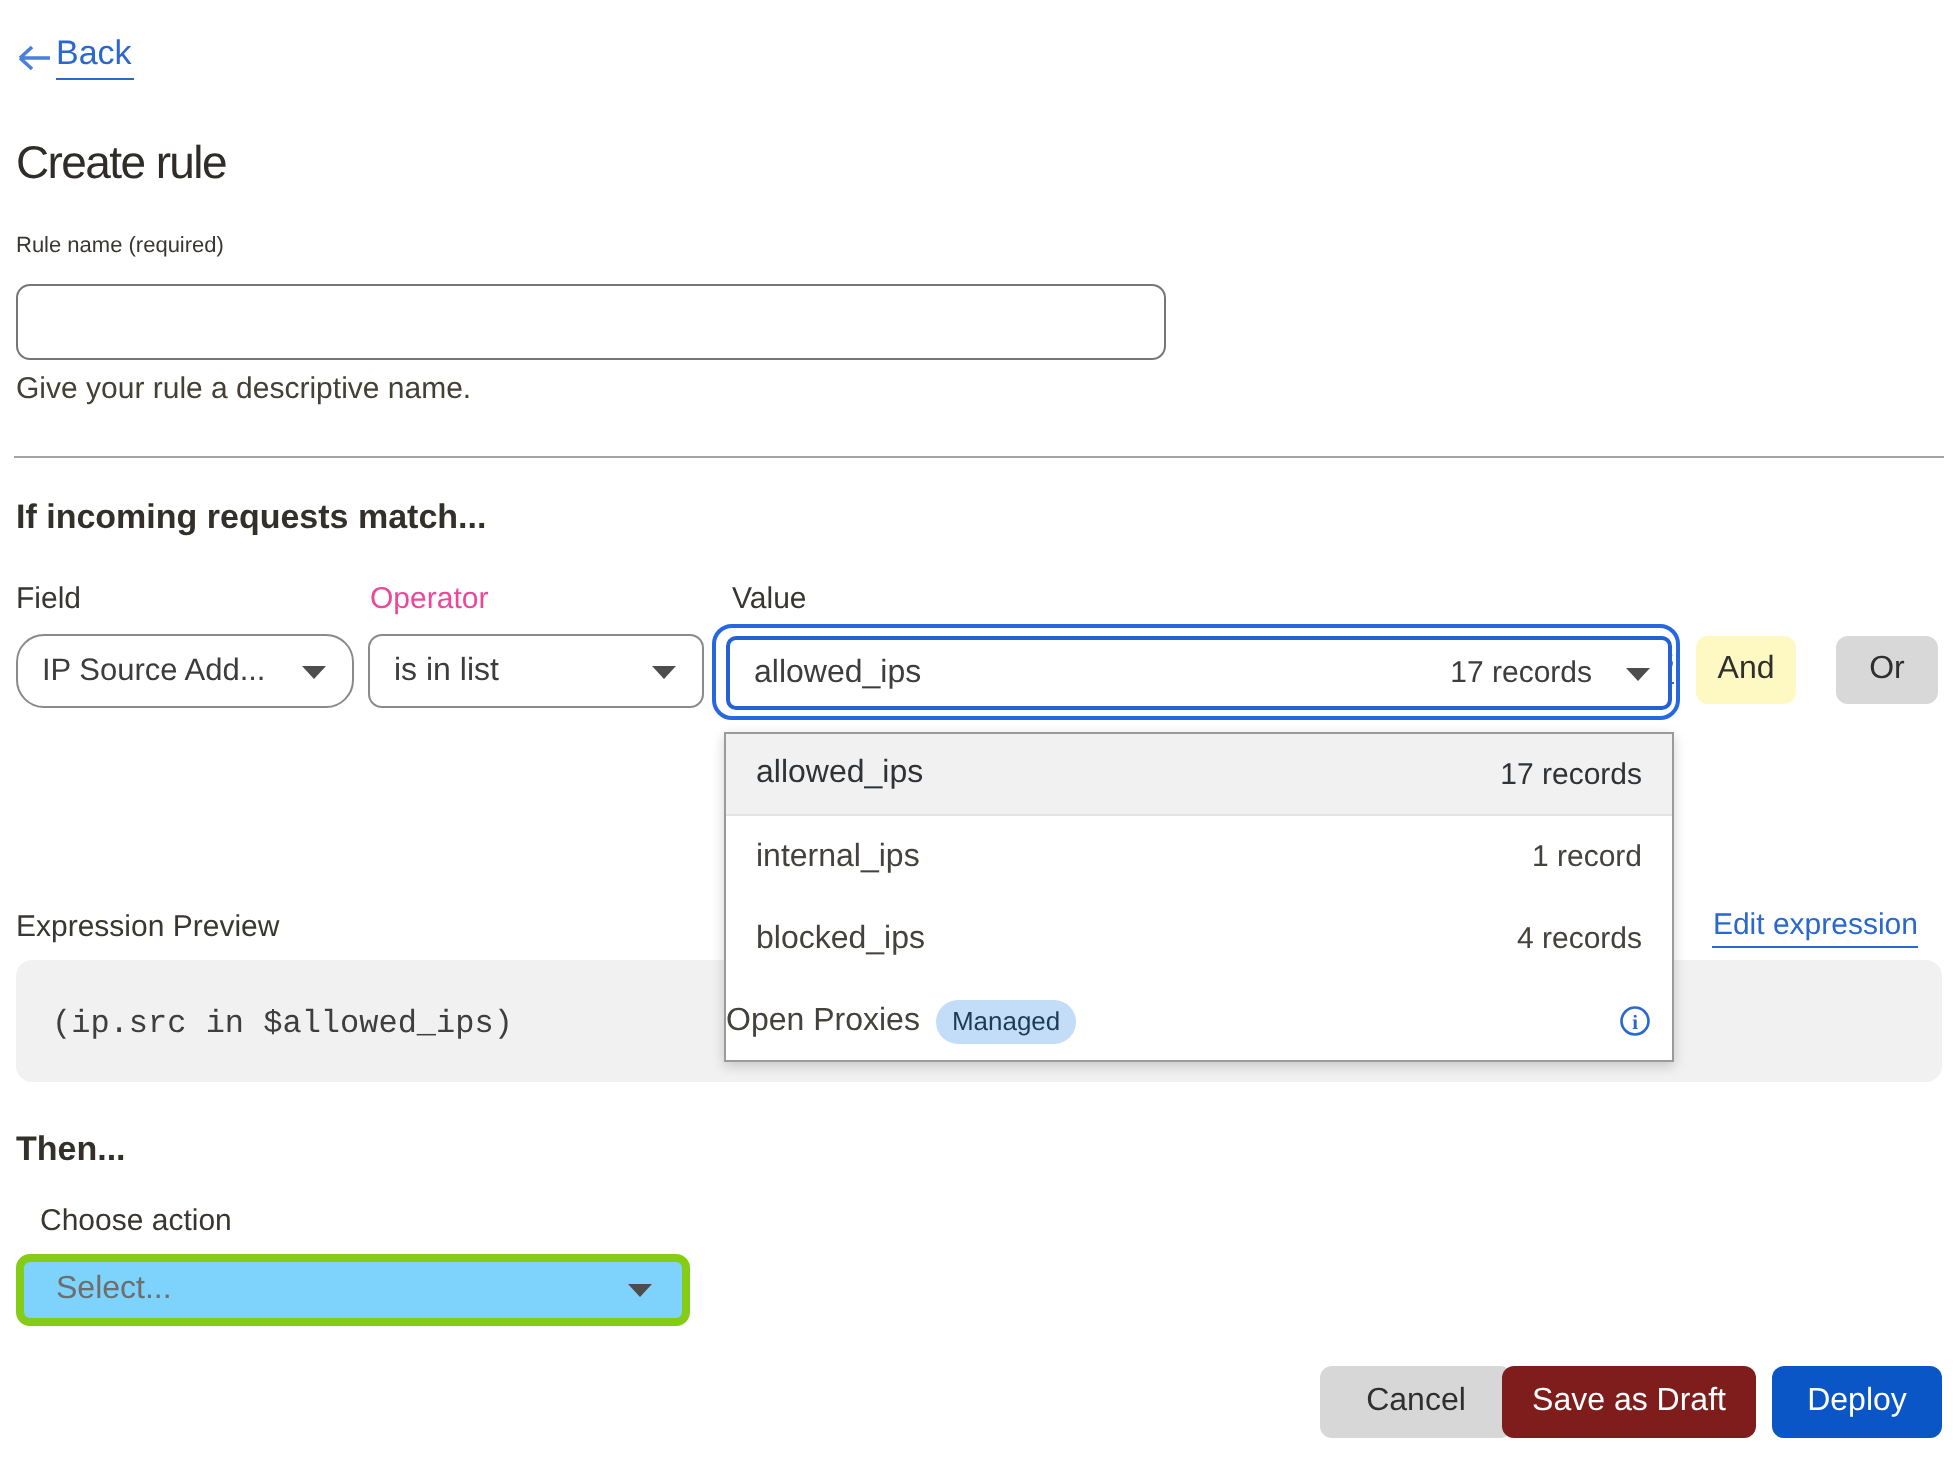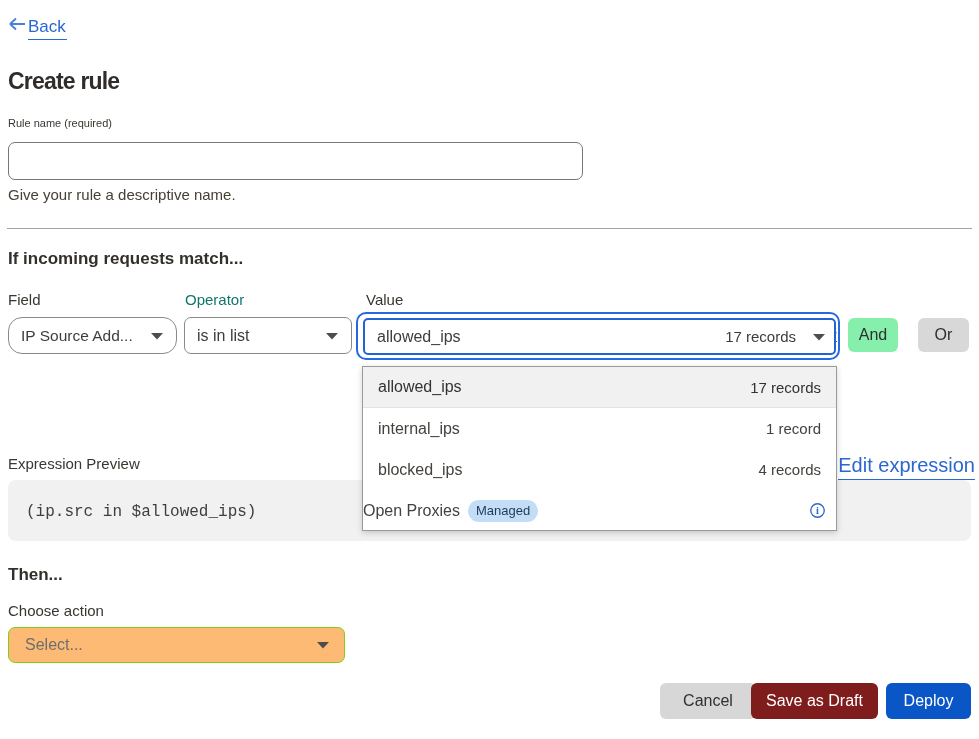--- a/index.html
+++ b/index.html
@@ -5,42 +5,42 @@
 * { margin:0; padding:0; box-sizing:border-box; }
 html,body { width:979px; height:739px; background:#fff; }
 body { font-family:"Liberation Sans", sans-serif; }
 .page { position:relative; width:979px; height:739px; overflow:hidden; }
 .abs { position:absolute; }
 </style>
 </head>
 <body>
 <div class="page">
 
-  <div class="abs" style="left:8px; top:17px; font-size:17px; color:#2a67cf; display:flex; align-items:flex-start;">
+  <div class="abs" style="left:8px; top:17px; font-size:17px; color:#2a67cf; display:flex; align-items:center;">
     <svg width="19" height="14" viewBox="0 0 19 14" style="margin-right:1px;">
       <path d="M2 7 H17 M2 7 L8 1.5 M2 7 L8 12.5" stroke="#4a7fdc" stroke-width="1.8" fill="none"></path>
     </svg>
     <span style="border-bottom:1.5px solid #2a67cf; padding-bottom:2px; padding-right:1px;">Back</span>
   </div>
 
-  <div class="abs" style="left:8px; top:68px; font-size:23px; font-weight:700; letter-spacing:-0.8px; color:#2f2c29;">Create rule</div>
+  <div class="abs" style="left:8px; top:68px; font-size:23px; font-weight:400; letter-spacing:-0.8px; color:#2f2c29;">Create rule</div>
 
 
   <div class="abs" style="left:8px; top:117px; font-size:11px; color:#3a3631;">Rule name (required)</div>
 
   <div class="abs" style="left:8px; top:142px; width:575px; height:38px; border:1px solid #767676; border-radius:7px; background:#fff;"></div>
 
   <div class="abs" style="left:8px; top:186px; font-size:15px; color:#454036;">Give your rule a descriptive name.</div>
 
   <div class="abs" style="left:7px; top:228px; width:965px; height:1px; background:#a3a3a3;"></div>
 
   <div class="abs" style="left:8px; top:249px; font-size:17px; font-weight:700; color:#33302b;">If incoming requests match...</div>
 
   <div class="abs" style="left:8px; top:291px; font-size:15px; color:#393530;">Field</div>
-  <div class="abs" style="left:185px; top:291px; font-size:15px; color:#0f766e;">Operator</div>
+  <div class="abs" style="left:185px; top:291px; font-size:15px; color:#ec4899;">Operator</div>
   <div class="abs" style="left:366px; top:291px; font-size:15px; color:#393530;">Value</div>
 
   <div class="abs" style="left:732px; top:289px; display:flex; align-items:center;margin-top:32px;">
     <svg width="13" height="13" viewBox="0 0 20 20" style="margin-right:5px;">
       <g stroke="#2a67cf" stroke-width="2.4">
         <line x1="10" y1="1" x2="10" y2="5"></line>
           <line x1="10" y1="15" x2="10" y2="19"></line>
         <line x1="1" y1="10" x2="5" y2="10"></line>
           <line x1="15" y1="10" x2="19" y2="10"></line>
         <line x1="3.6" y1="3.6" x2="6.5" y2="6.5"></line>
@@ -70,26 +70,26 @@
 
   <div class="abs" style="left:356px; top:312px; width:484px; height:48px; border:2px solid #2668e0; border-radius:10px;"></div>
   <div class="abs" style="left:363px; top:318px; width:473px; height:37px; border:2px solid #2462d4; border-radius:5px; background:#fff; display:flex; align-items:center; padding:0 8px 0 12px;">
     <span style="font-size:16px; color:#3d3d3d;">allowed_ips</span>
     <span style="font-size:15px; color:#3d3d3d; margin-left:auto; margin-right:16px;">17 records</span>
     <svg width="14" height="8" viewBox="0 0 14 8">
         <path d="M1 1 L7 7.5 L13 1 Z" fill="#4d4d4d"></path>
       </svg>
   </div>
 
-  <div class="abs" style="left:848px; top:318px; width:50px; height:34px; background:#86efac; border-radius:6px; display:flex; align-items:center; justify-content:center; font-size:16px; color:#2f2f2f;">And</div>
+  <div class="abs" style="left:848px; top:318px; width:50px; height:34px; background:#fef9c3; border-radius:6px; display:flex; align-items:center; justify-content:center; font-size:16px; color:#2f2f2f;">And</div>
   <div class="abs" style="left:918px; top:318px; width:51px; height:34px; background:#d8d8d8; border-radius:6px; display:flex; align-items:center; justify-content:center; font-size:16px; color:#2f2f2f;">Or</div>
 
   <div class="abs" style="left:8px; top:455px; font-size:15px; color:#3a3631;">Expression Preview</div>
 
-  <div class="abs" style="right:4px; top:454px; font-size:20px; color:#2a67cf; border-bottom:1.5px solid #2a67cf; padding-bottom:1.5px;">Edit expression</div>
+  <div class="abs" style="right:20px; top:454px; font-size:15px; color:#2a67cf; border-bottom:1.5px solid #2a67cf; padding-bottom:1.5px;">Edit expression</div>
 
   <div class="abs" style="left:8px; top:480px; width:963px; height:61px; background:#f1f1f1; border-radius:8px;"></div>
   <div class="abs" style="left:26px; top:503px; font-size:16px; font-family:'Liberation Mono',monospace; color:#3e3e3e;">(ip.src in $allowed_ips)</div>
 
   <div class="abs" style="left:362px; top:366px; width:475px; height:165px; background:#fff; border:1px solid #9a9a9a; box-shadow:0 2px 6px rgba(0,0,0,0.18); z-index:5;">
     <div style="height:41px; background:#f1f1f1; border-bottom:1px solid #e4e4e4; display:flex; align-items:center; padding:0 15px;">
       <span style="font-size:16px; color:#303336;">allowed_ips</span>
       <span style="font-size:15px; color:#303336; margin-left:auto;">17 records</span>
     </div>
     <div style="height:41px; display:flex; align-items:center; padding:0 15px;">
@@ -105,23 +105,23 @@
       <span style="margin-left:8px; background:#c3ddf9; color:#1d3b53; font-size:13px; border-radius:11px; padding:3.5px 8px;">Managed</span>
       <svg width="15" height="15" viewBox="0 0 16 16" style="margin-left:auto; margin-right:11px;">
         <circle cx="8" cy="8" r="7.2" fill="none" stroke="#2a67cf" stroke-width="1.4"></circle>
         <text x="8" y="12" font-family="Liberation Serif, serif" font-weight="bold" font-size="11" fill="#2a67cf" text-anchor="middle">i</text>
       </svg>
     </div>
   </div>
 
   <div class="abs" style="left:8px; top:565px; font-size:17px; font-weight:700; color:#33302b;">Then...</div>
 
-  <div class="abs" style="left:8px; top:602px; font-size:15px; color:#393530;">Choose action</div>
+  <div class="abs" style="left:20px; top:602px; font-size:15px; color:#393530;">Choose action</div>
 
-  <div class="abs" style="left:8px; top:627px; width:337px; height:36px; border:1px solid #84cc16; border-radius:7px; background:#fdba74; display:flex; align-items:center; padding:0 14px 0 16px;">
+  <div class="abs" style="left:8px; top:627px; width:337px; height:36px; border:4px solid #84cc16; border-radius:7px; background:#7dd3fc; display:flex; align-items:center; padding:0 14px 0 16px;">
     <span style="font-size:16px; color:#6e6e6e;">Select...</span>
     <svg width="14" height="8" viewBox="0 0 14 8" style="margin-left:auto;">
         <path d="M1 1 L7 7.5 L13 1 Z" fill="#4d4d4d"></path>
       </svg>
   </div>
 
   <div class="abs" style="left:660px; top:683px; width:96px; height:36px; background:#d7d7d7; border-radius:6px; display:flex; align-items:center; justify-content:center; font-size:16px; color:#2f2f2f;">Cancel</div>
   <div class="abs" style="left:751px; top:683px; width:127px; height:36px; background:#7f1d1d; border-radius:6px; display:flex; align-items:center; justify-content:center; font-size:16px; color:#fff;">Save as Draft</div>
   <div class="abs" style="left:886px; top:683px; width:85px; height:36px; background:#0a56c6; border-radius:6px; display:flex; align-items:center; justify-content:center; font-size:16px; color:#fff;">Deploy</div>
 

